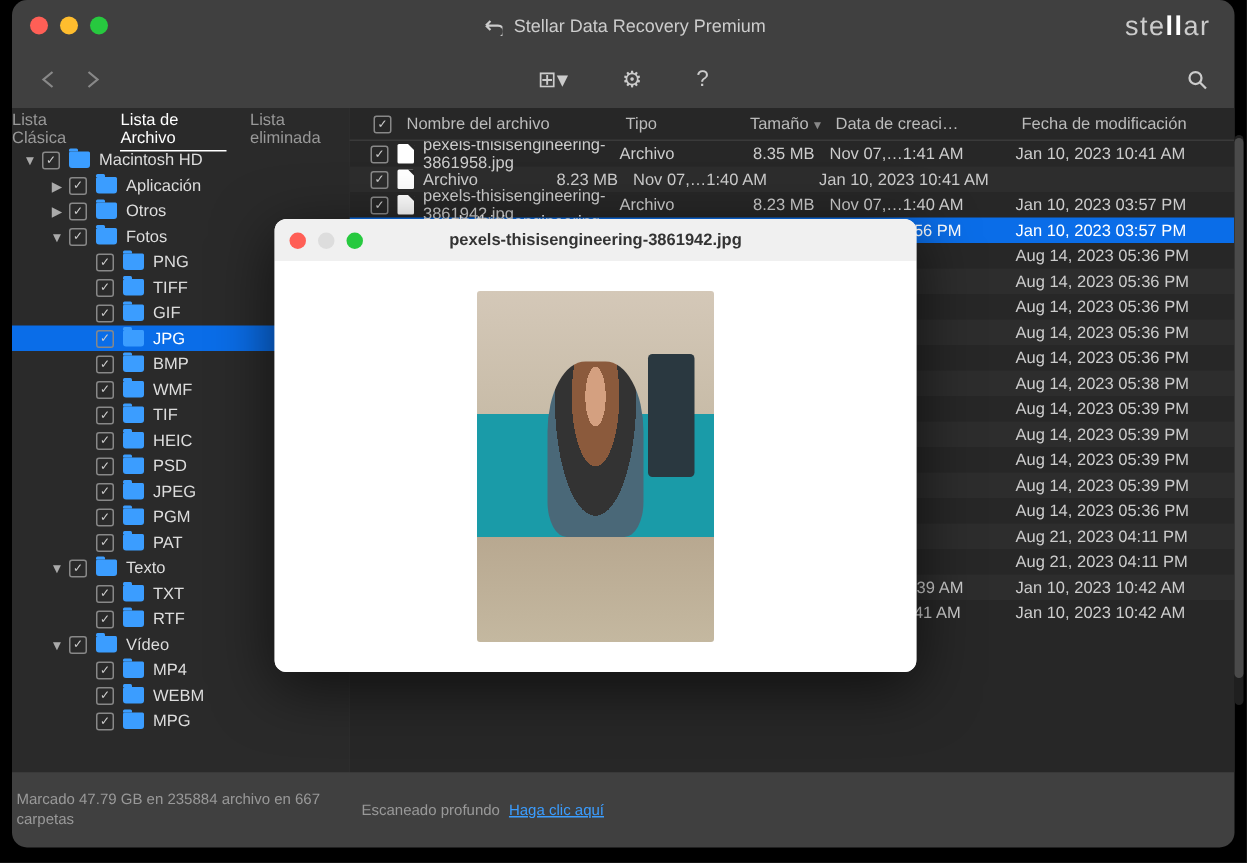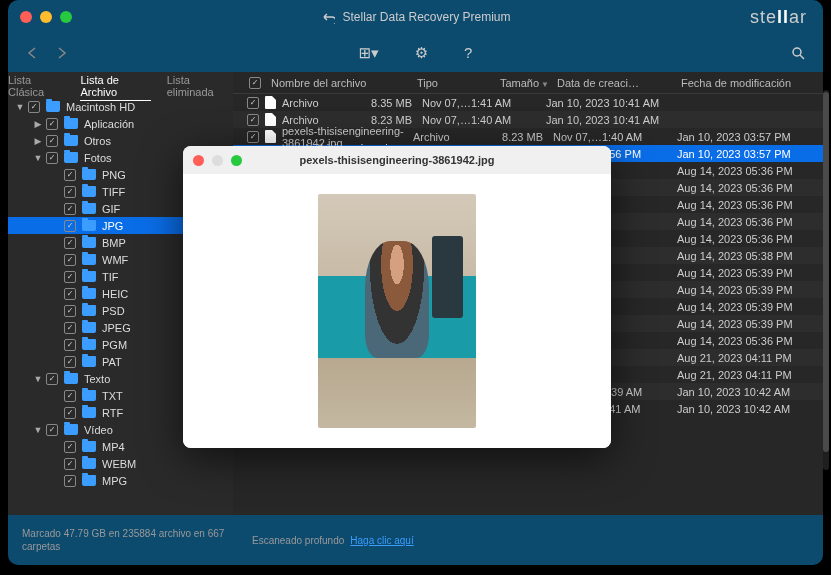--- a/index.html
+++ b/index.html
@@ -1,17 +1,17 @@
 <!DOCTYPE html>
 <html><head>
 <meta charset="utf-8">
 <style>
 *{box-sizing:border-box;margin:0;padding:0;font-family:-apple-system,BlinkMacSystemFont,"Segoe UI",Arial,sans-serif}
 body{background:#000;width:831px;height:575px;overflow:hidden;position:relative}
-.window{width:815px;height:565px;background:#0c4a6e;border-radius:10px;margin:0 auto;display:flex;flex-direction:column;color:#ccc;overflow:hidden}
+.window{width:815px;height:565px;background:#404040;border-radius:10px;margin:0 auto;display:flex;flex-direction:column;color:#ccc;overflow:hidden}
 .titlebar{height:34px;display:flex;align-items:center;padding:0 12px;position:relative}
 .traffic-lights{display:flex;gap:8px}
 .tl{width:12px;height:12px;border-radius:50%}
 .tl.red{background:#ff5f56}.tl.yellow{background:#ffbd2e}.tl.green{background:#27c93f}
 .title-center{position:absolute;left:50%;transform:translateX(-50%);display:flex;align-items:center;gap:8px;font-size:12px;color:#ccc}
 .logo{position:absolute;right:16px;font-size:18px;font-weight:300;color:#ccc;letter-spacing:1px}
 .logo b{color:#fff;font-weight:600}
 .toolbar{height:38px;display:flex;align-items:center;padding:0 18px;gap:28px;position:relative}
 .nav-arrows{display:flex;gap:14px;color:#888}
 .tool-center{position:absolute;left:50%;transform:translateX(-50%);display:flex;gap:36px;color:#ccc;font-size:15px}
@@ -35,21 +35,21 @@
 .sorter{font-size:8px;color:#888;margin-left:2px}
 .file-list{flex:1;overflow-y:auto}
 .file-row{display:flex;height:17px;align-items:center;font-size:11px;color:#ccc;padding-left:14px}
 .file-row:nth-child(even){background:#2d2d2d}
 .file-row.sel{background:#0a6de8;color:#fff}
 .file-row .chk{margin-left:0}
 .file-ic{width:11px;height:13px;background:#fff;border-radius:1px;margin-right:6px;position:relative}
 .file-ic:before{content:"";position:absolute;right:0;top:0;border-style:solid;border-width:0 4px 4px 0;border-color:transparent #272727 transparent transparent}
 .c-name{flex:1;overflow:hidden;text-overflow:ellipsis}
 .c-type{width:68px}.c-size{width:72px;text-align:right;padding-right:10px}.c-created{width:124px}.c-mod{width:146px}
-.footer{height:50px;display:flex;align-items:center;padding:0 14px;font-size:10px;color:#999;position:relative}
+.footer{height:50px;display:flex;align-items:center;padding:0 3px;font-size:10px;color:#999;position:relative}
 .footer-left{width:210px;line-height:1.3}
 .footer-mid{display:flex;align-items:center;gap:6px;margin-left:20px}
 .footer-link{color:#3b9dff;text-decoration:underline;cursor:pointer}
 .save-btn{position:absolute;left:50%;transform:translateX(-50%);width:62px;height:62px;border-radius:50%;background:#1a1a1a;border:2px solid #3b9dff;display:flex;align-items:center;justify-content:center;color:#fff;font-size:12px;bottom:-8px;cursor:pointer;box-shadow:0 0 12px rgba(59,157,255,.4)}
 .preview-window{position:absolute;left:183px;top:146px;width:428px;height:302px;background:#f5f5f5;border-radius:8px;box-shadow:0 10px 40px rgba(0,0,0,.6);overflow:hidden}
 .preview-tb{height:28px;display:flex;align-items:center;padding:0 10px;position:relative;background:#f0f0f0}
 .preview-tb .tl{width:11px;height:11px}
 .preview-title{position:absolute;left:50%;transform:translateX(-50%);font-size:11px;color:#333;font-weight:600}
 .preview-body{height:calc(100% - 28px);display:flex;align-items:center;justify-content:center;background:#fff}
 .photo{width:158px;height:234px;background:linear-gradient(180deg,#d4c8b8 0%,#c8bca8 35%,#1a9ba8 35%,#1a9ba8 70%,#b8a890 70%,#c4b8a0 100%);position:relative;border-radius:2px;overflow:hidden}
@@ -253,20 +253,21 @@
         <div class="c1">Nombre del archivo</div>
         <div class="c2">Tipo</div>
         <div class="c3"><span>Tamaño</span><span class="sorter">▼</span></div>
         <div class="c4">Data de creaci…</div>
         <div class="c5">Fecha de modificación</div>
       </div>
       <div class="file-list" id="files">
           <div class="file-row">
             <span class="chk">✓</span>
             <span class="file-ic"></span>
+            <span class="c-name">pexels-thisisengineering-3861958.jpg</span>
             <span class="c-type">Archivo</span>
             <span class="c-size">8.35 MB</span>
             <span class="c-created">Nov 07,…1:41 AM</span>
             <span class="c-mod">Jan 10, 2023 10:41 AM</span>
           </div>
           <div class="file-row">
             <span class="chk">✓</span>
             <span class="file-ic"></span>
             <span class="c-type">Archivo</span>
             <span class="c-size">8.23 MB</span>

